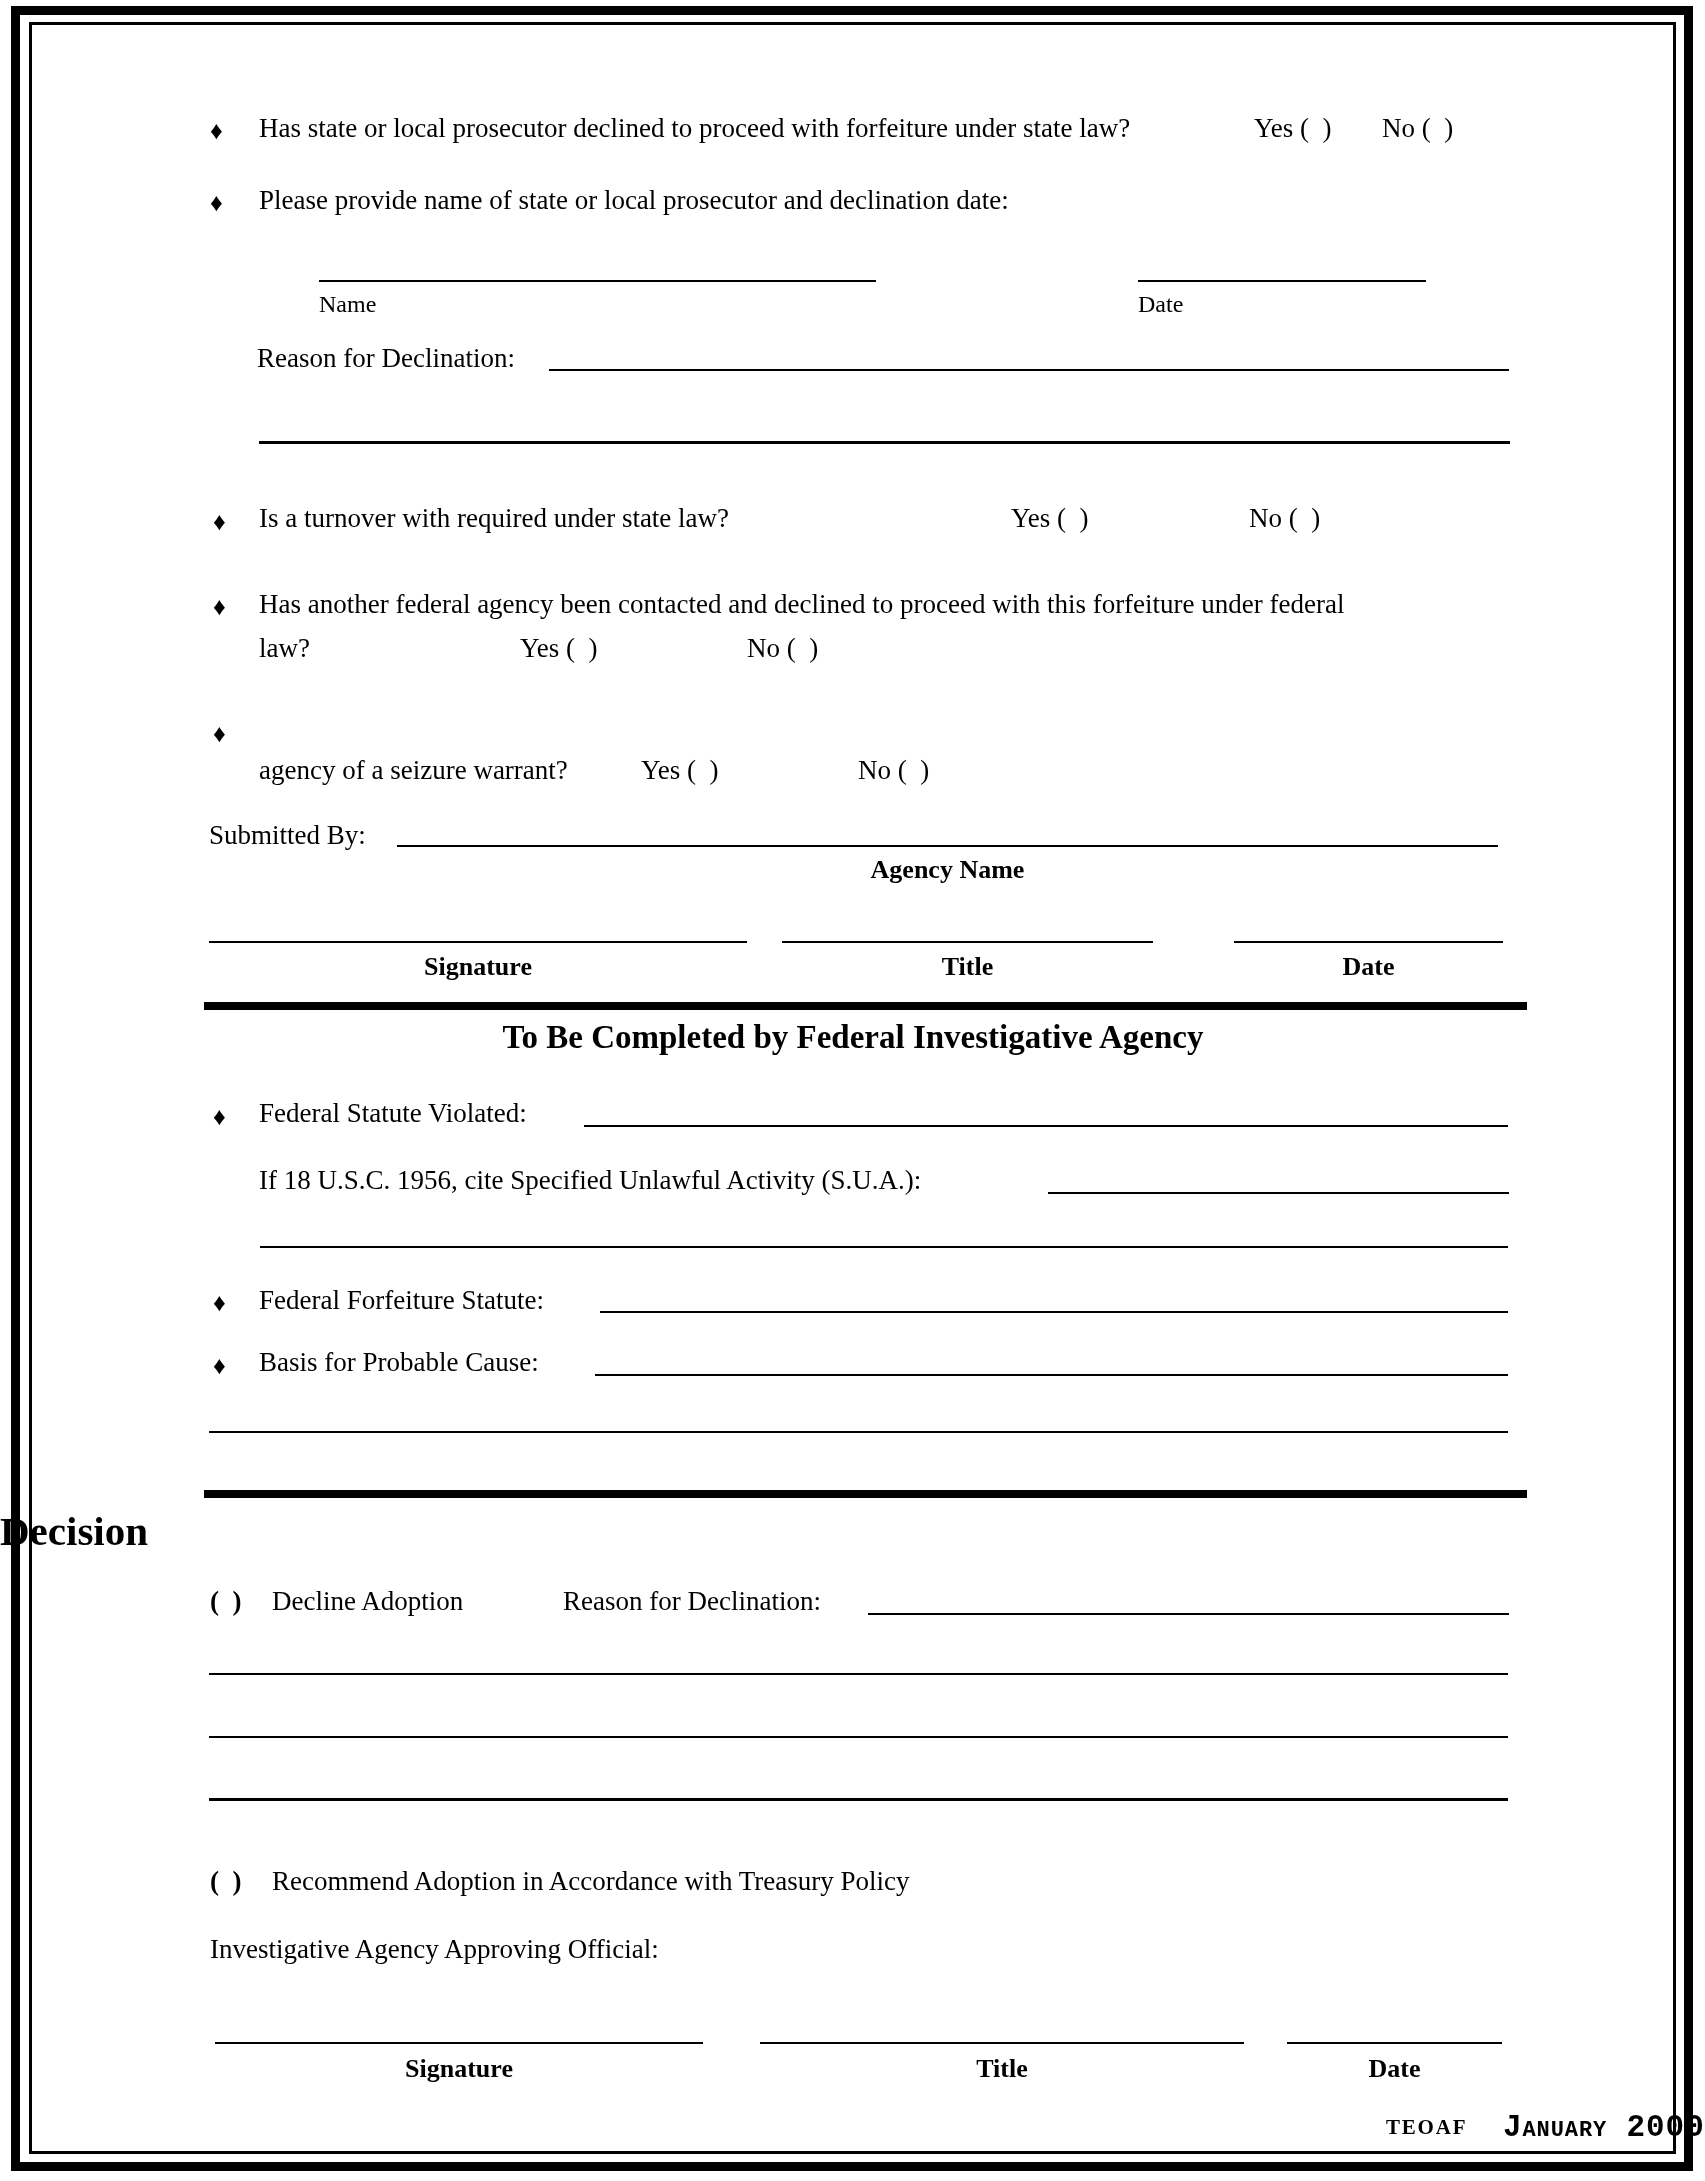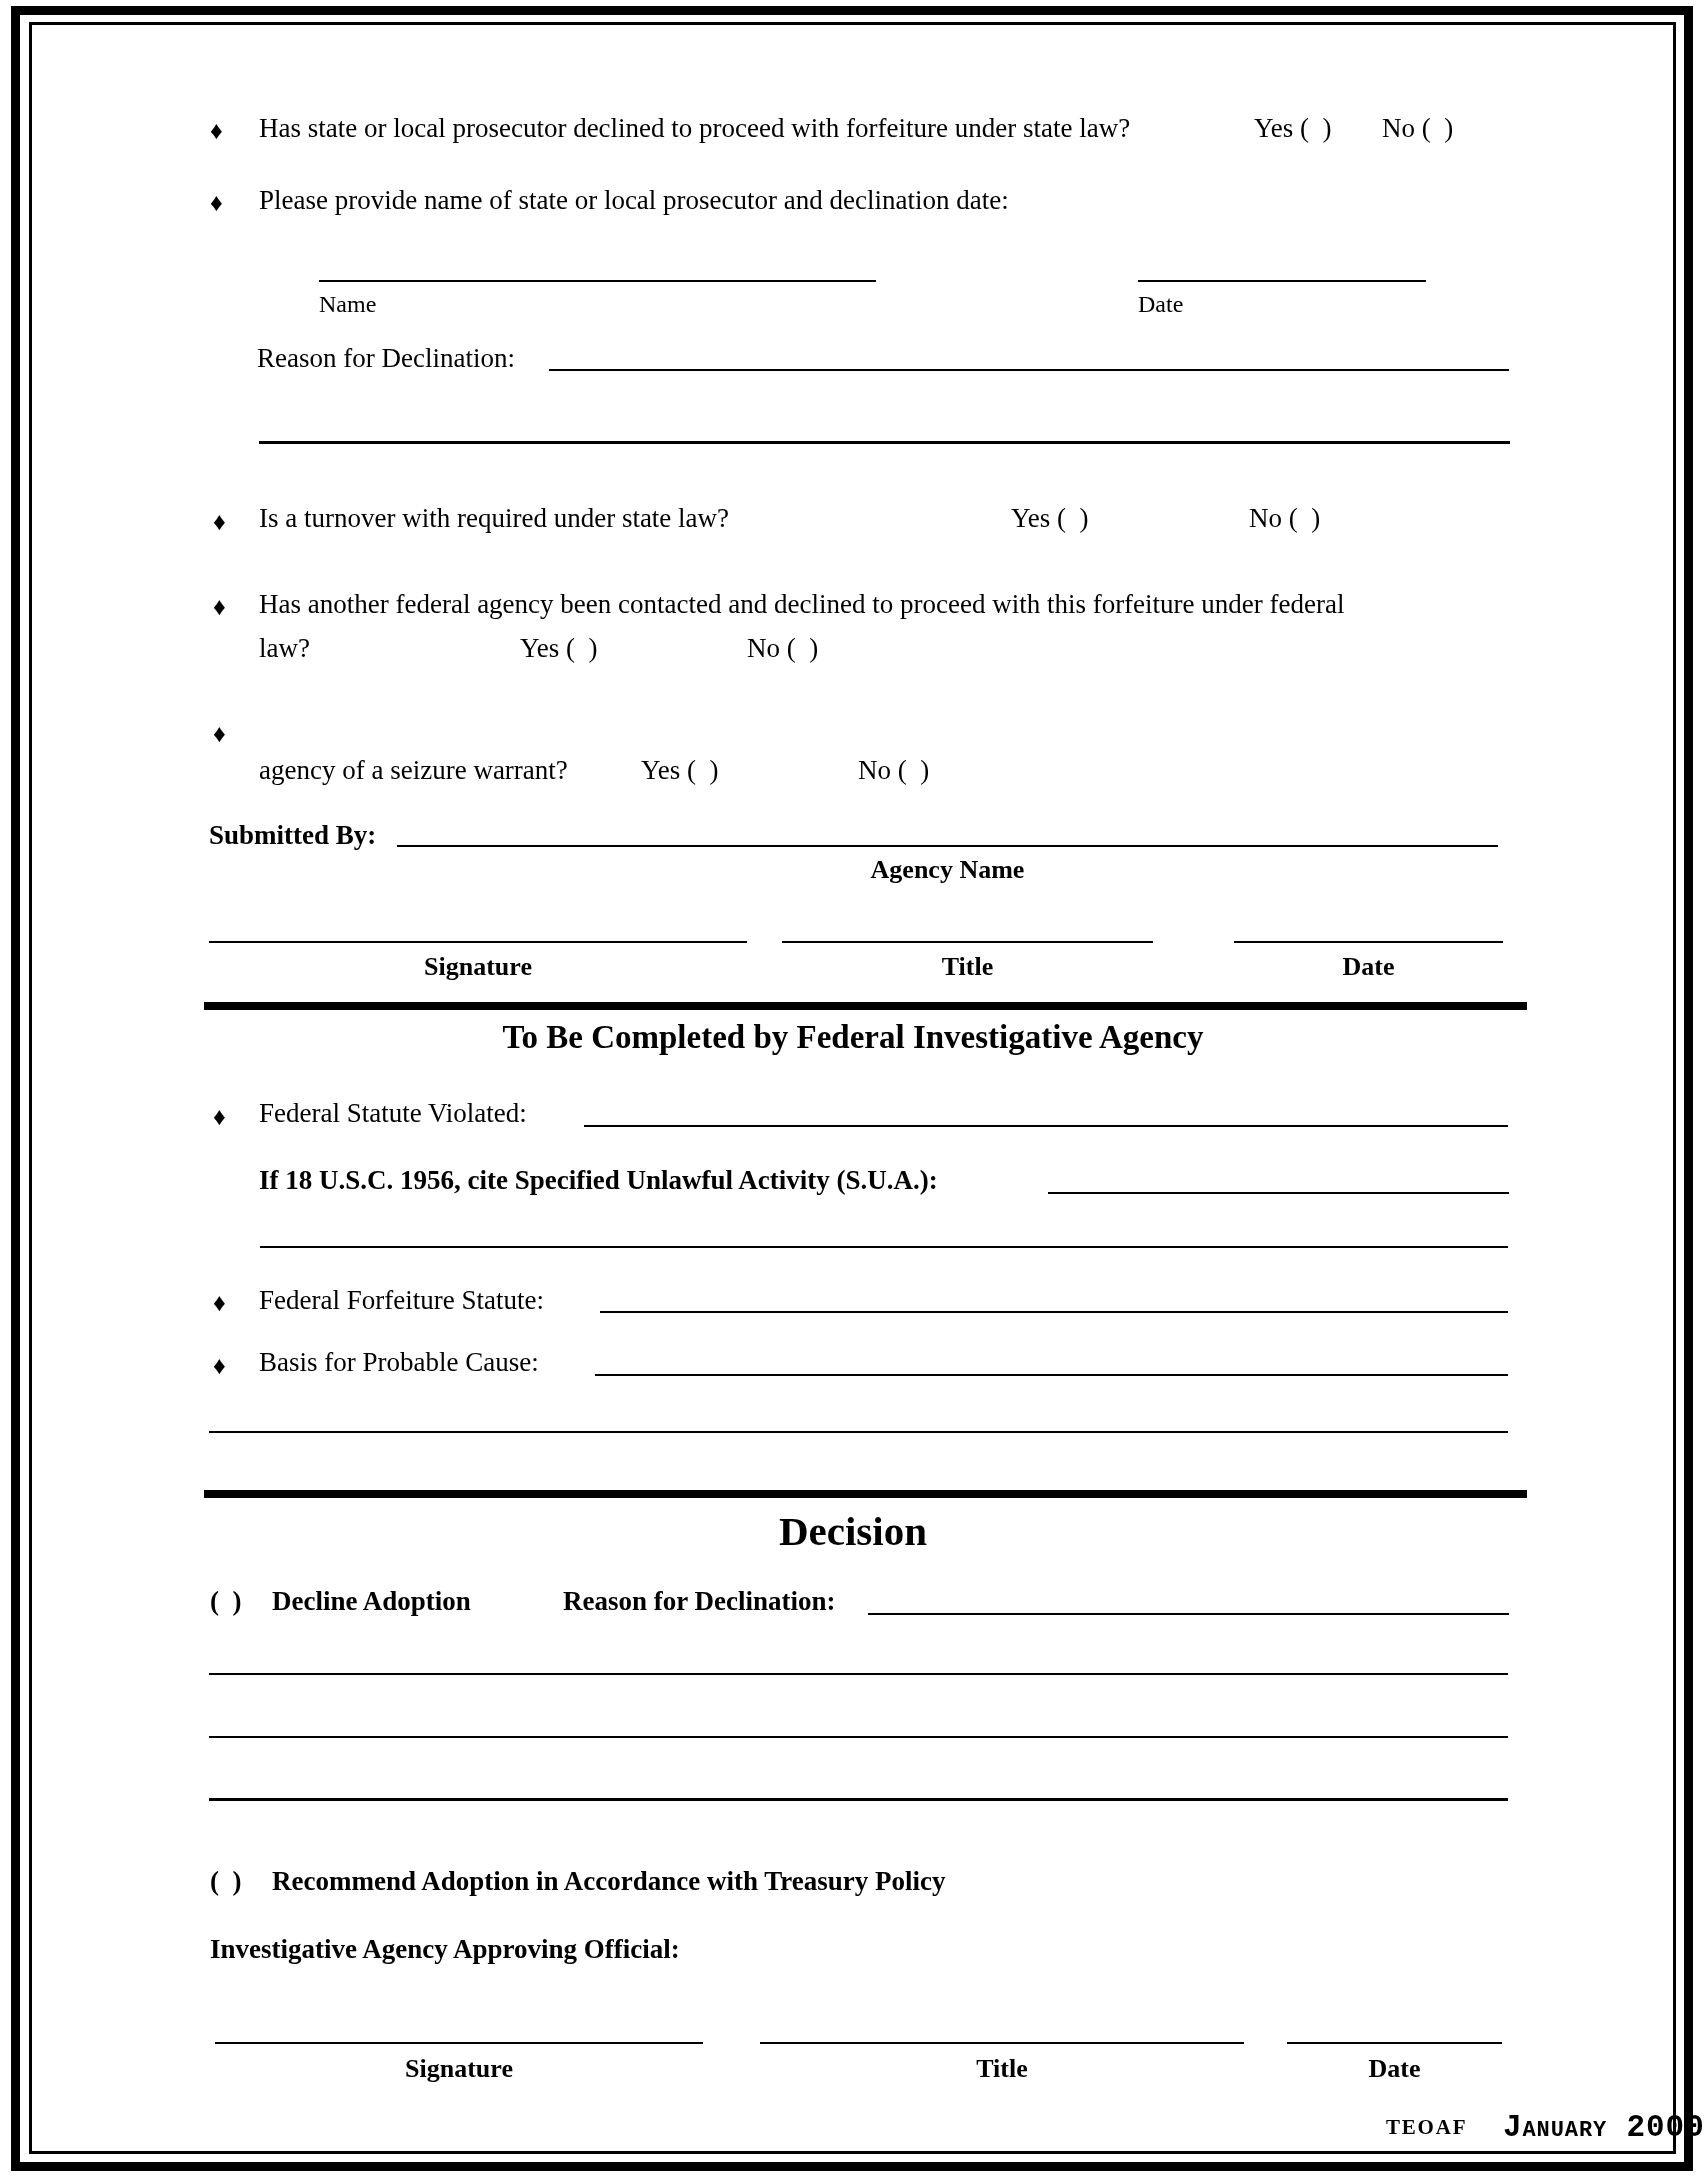--- a/index.html
+++ b/index.html
@@ -10,34 +10,34 @@
     background:#ffffff;color:#000;
     font-family:"Liberation Serif", serif;
     font-size:27px;
     overflow:hidden;
   }
   .frame{position:absolute;box-sizing:border-box;background:transparent;}
   .frame-outer{left:11px;top:5.5px;width:1682px;height:2165px;border:9.2px solid #000;}
   .frame-inner{left:29px;top:22px;width:1647px;height:2132px;border:3.7px solid #000;}
 
   .abs{position:absolute;white-space:nowrap;}
-  .b{font-weight:bold;}
+  .b{font-weight:normal;}
   .bullet{position:absolute;font-size:25px;line-height:1;}
   .yn{white-space:pre;}
   .paren{white-space:pre;font-weight:bold;}
 
   .line{position:absolute;height:0;border-bottom:2.8px solid #000;}
   .line-heavy{border-bottom-width:3.7px;}
   .divider{position:absolute;height:8.3px;background:#000;}
 
   .caption{position:absolute;text-align:center;font-weight:bold;font-size:26px;white-space:nowrap;}
   .small-label{position:absolute;text-align:left;font-size:24px;white-space:nowrap;}
 
   .heading1{position:absolute;left:0;width:1706px;text-align:center;font-weight:bold;font-size:33px;white-space:nowrap;}
-  .heading2{position:absolute;left:0;width:1706px;text-align:center;font-weight:bold;font-size:41px;white-space:nowrap;}
+  .heading2{position:absolute;left:0;width:1706px;text-align:left;font-weight:bold;font-size:41px;white-space:nowrap;}
 
   .footer-code{position:absolute;font-weight:bold;font-size:21px;letter-spacing:1.8px;white-space:nowrap;}
   .footer-date{position:absolute;font-weight:bold;font-size:31px;font-variant:small-caps;letter-spacing:0.9px;white-space:nowrap;font-family:Liberation Mono, monospace;}
 </style>
 </head>
 <body>
 
 <div class="page">
 
   <div class="frame frame-outer"></div>

